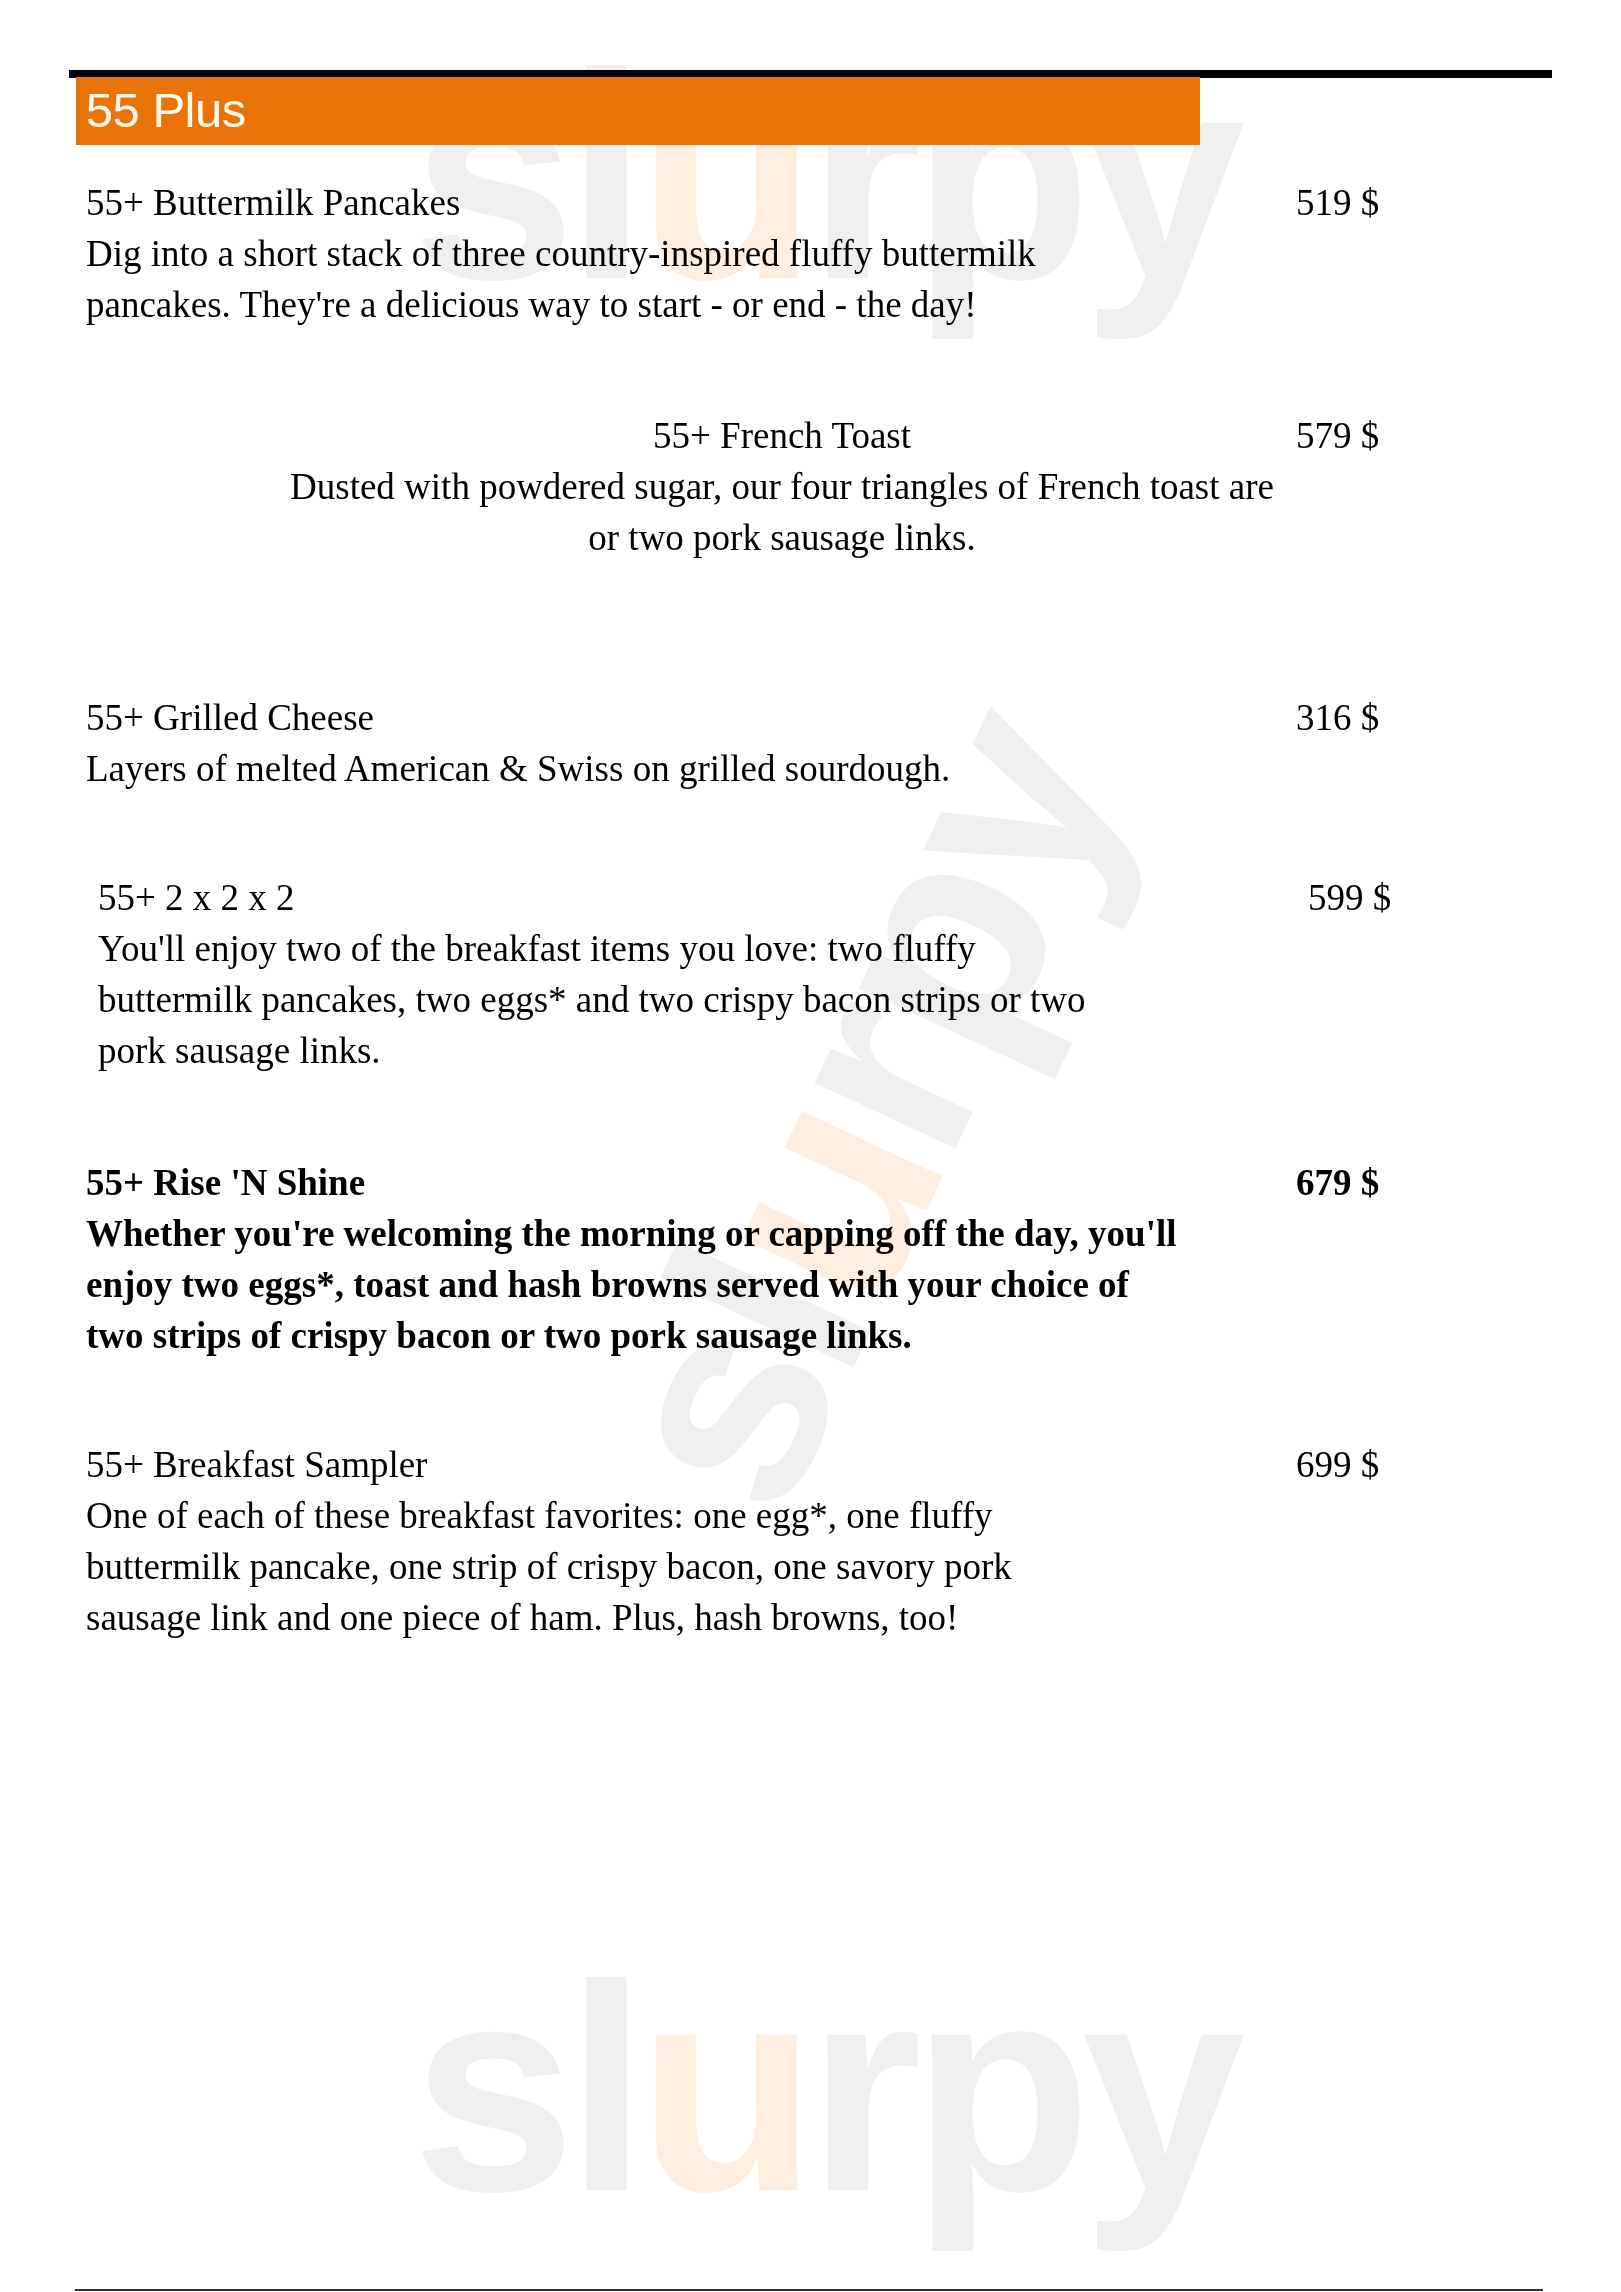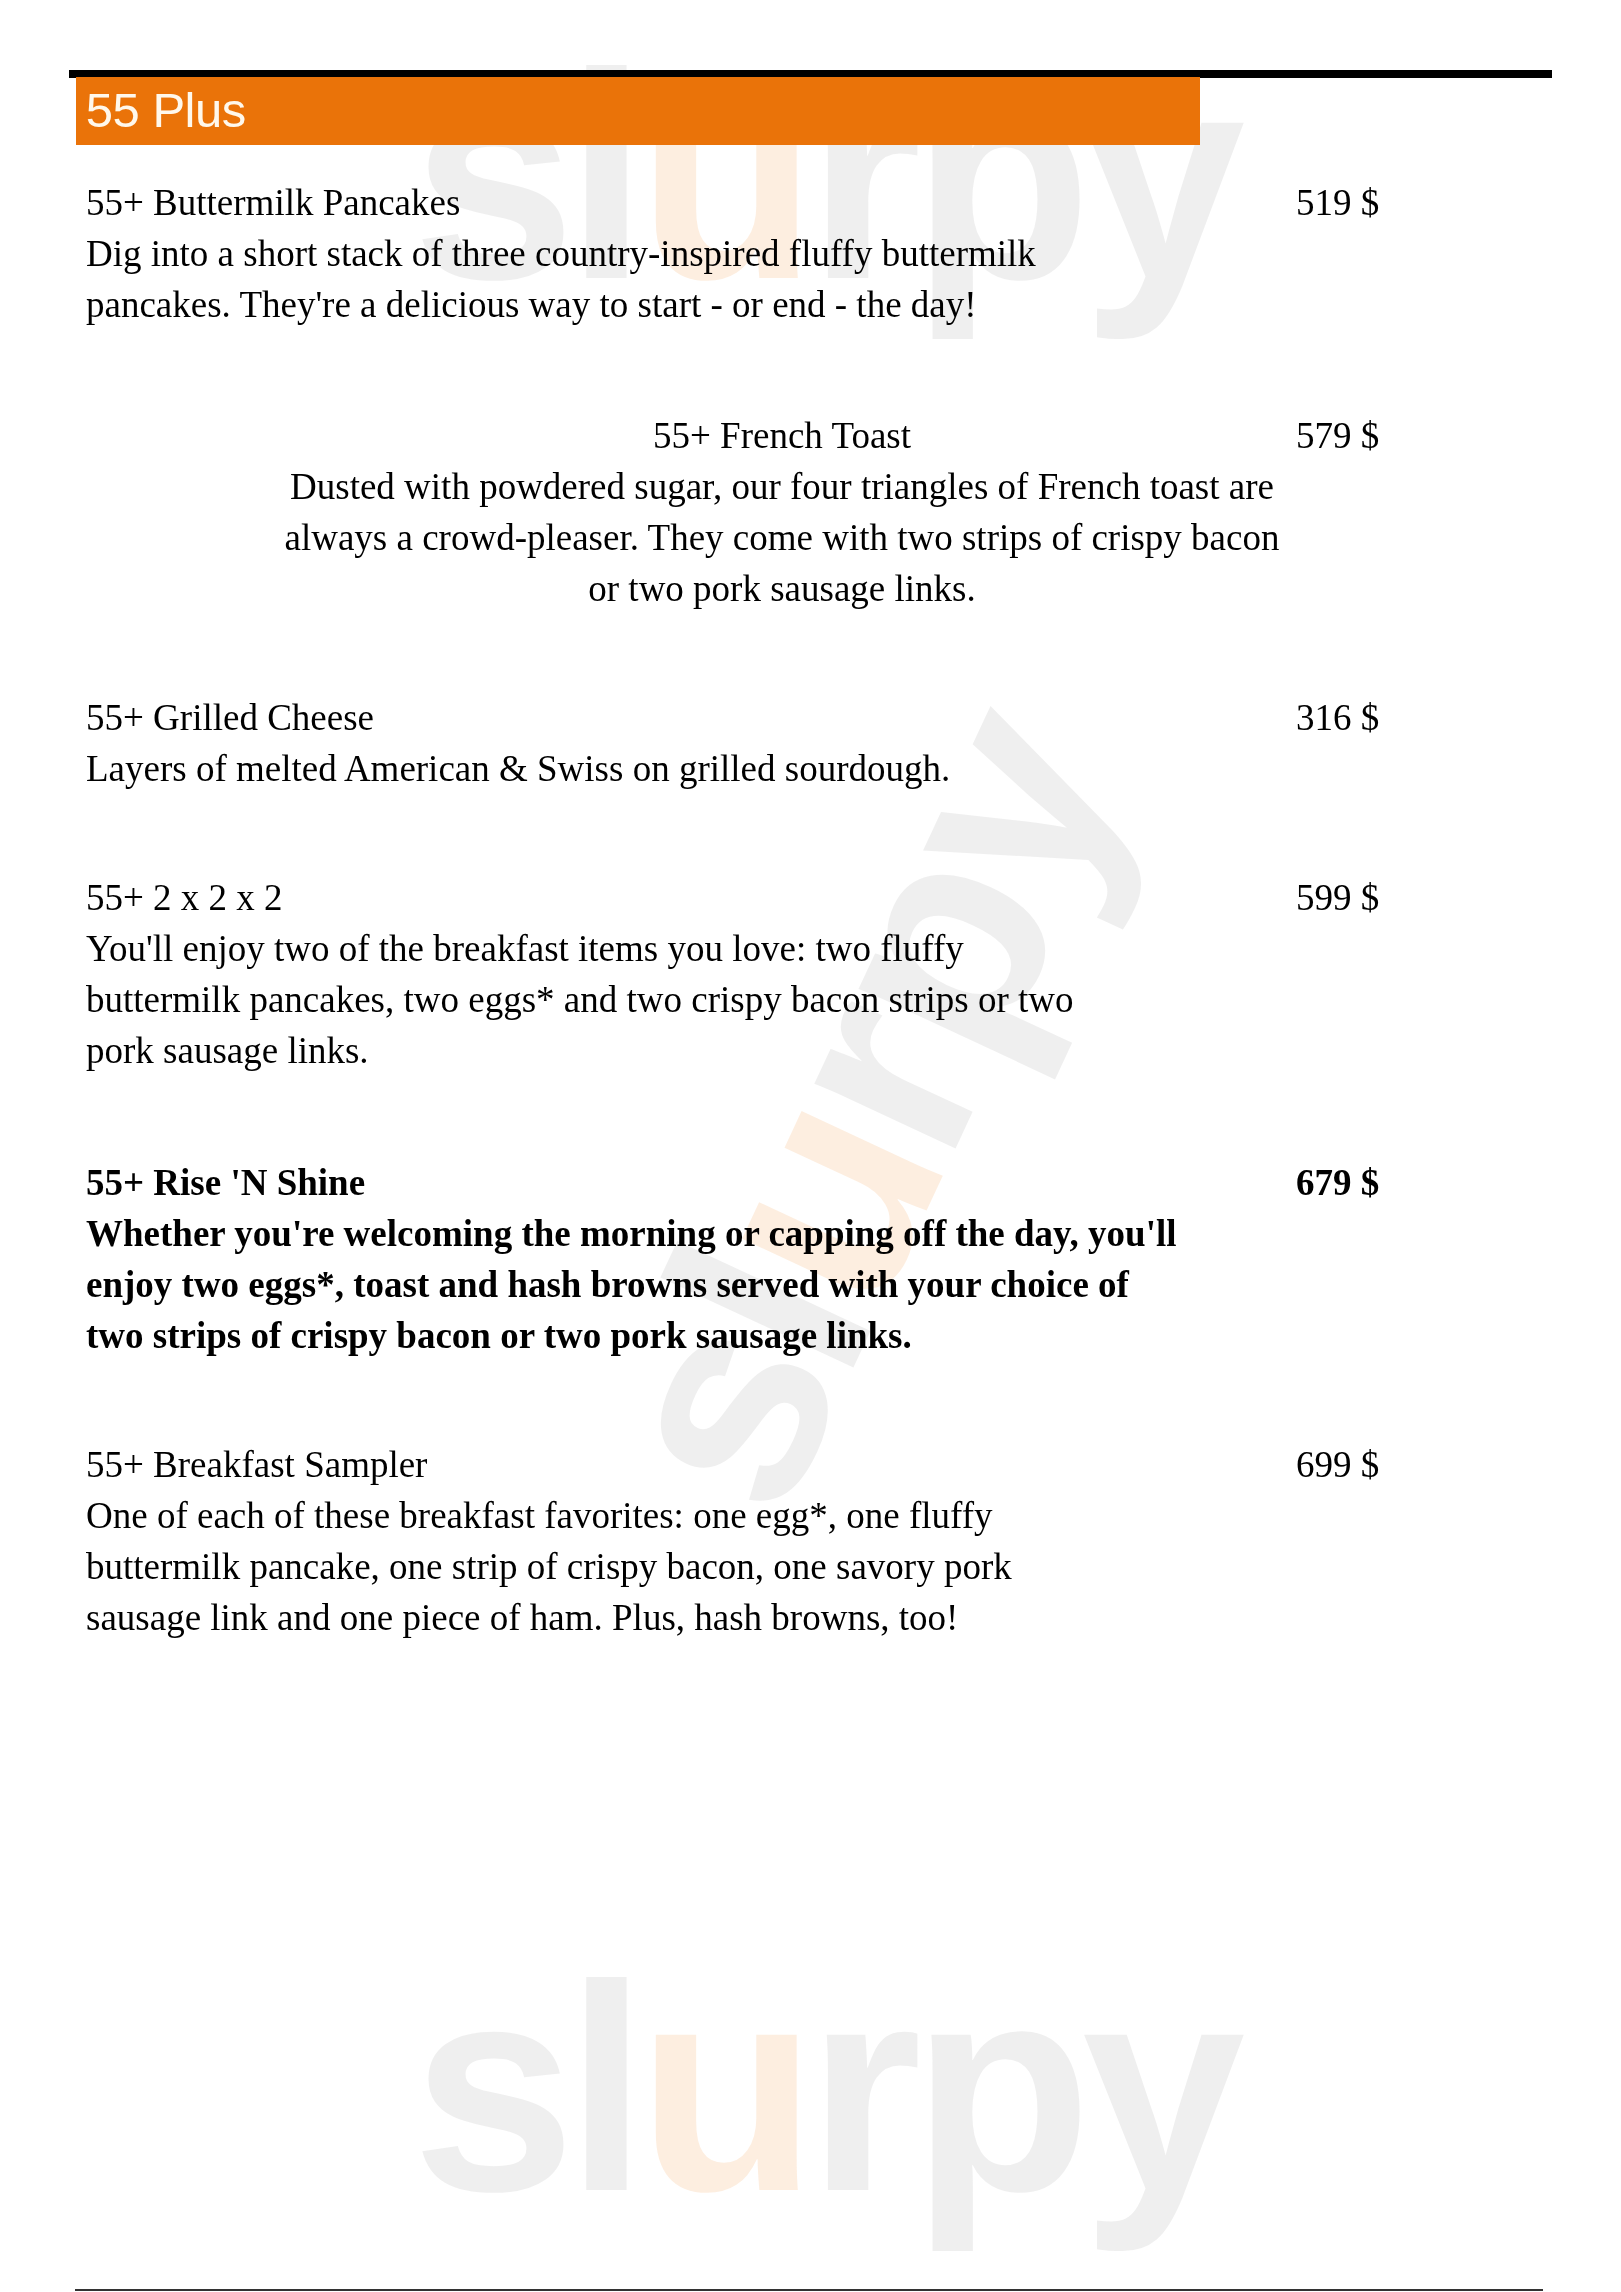--- a/index.html
+++ b/index.html
@@ -103,31 +103,30 @@
   <div class="item-title">55+ Buttermilk Pancakes</div>
   <div class="item-price">519 $</div>
   <div class="item-desc-line">Dig into a short stack of three country-inspired fluffy buttermilk</div>
   <div class="item-desc-line">pancakes. They're a delicious way to start - or end - the day!</div>
 </div>
 
 <div class="menu-item" style="top:410px;text-align:center;">
   <div class="item-title">55+ French Toast</div>
   <div class="item-price">579 $</div>
   <div class="item-desc-line">Dusted with powdered sugar, our four triangles of French toast are</div>
-  <div class="item-desc-line">always a crowd-pleaser. They come with two strips of crispy bacon</div>
   <div class="item-desc-line">or two pork sausage links.</div>
 </div>
 
 <div class="menu-item" style="top:692px;">
   <div class="item-title">55+ Grilled Cheese</div>
   <div class="item-price">316 $</div>
   <div class="item-desc-line">Layers of melted American &amp; Swiss on grilled sourdough.</div>
 </div>
 
-<div class="menu-item" style="top:872px;">
+<div class="menu-item" style="top:872px;margin-left:12px;">
   <div class="item-title">55+ 2 x 2 x 2</div>
   <div class="item-price">599 $</div>
   <div class="item-desc-line">You'll enjoy two of the breakfast items you love: two fluffy</div>
   <div class="item-desc-line">buttermilk pancakes, two eggs* and two crispy bacon strips or two</div>
   <div class="item-desc-line">pork sausage links.</div>
 </div>
 
 <div class="menu-item" style="top:1157px;font-weight:bold;">
   <div class="item-title">55+ Rise 'N Shine</div>
   <div class="item-price">679 $</div>

